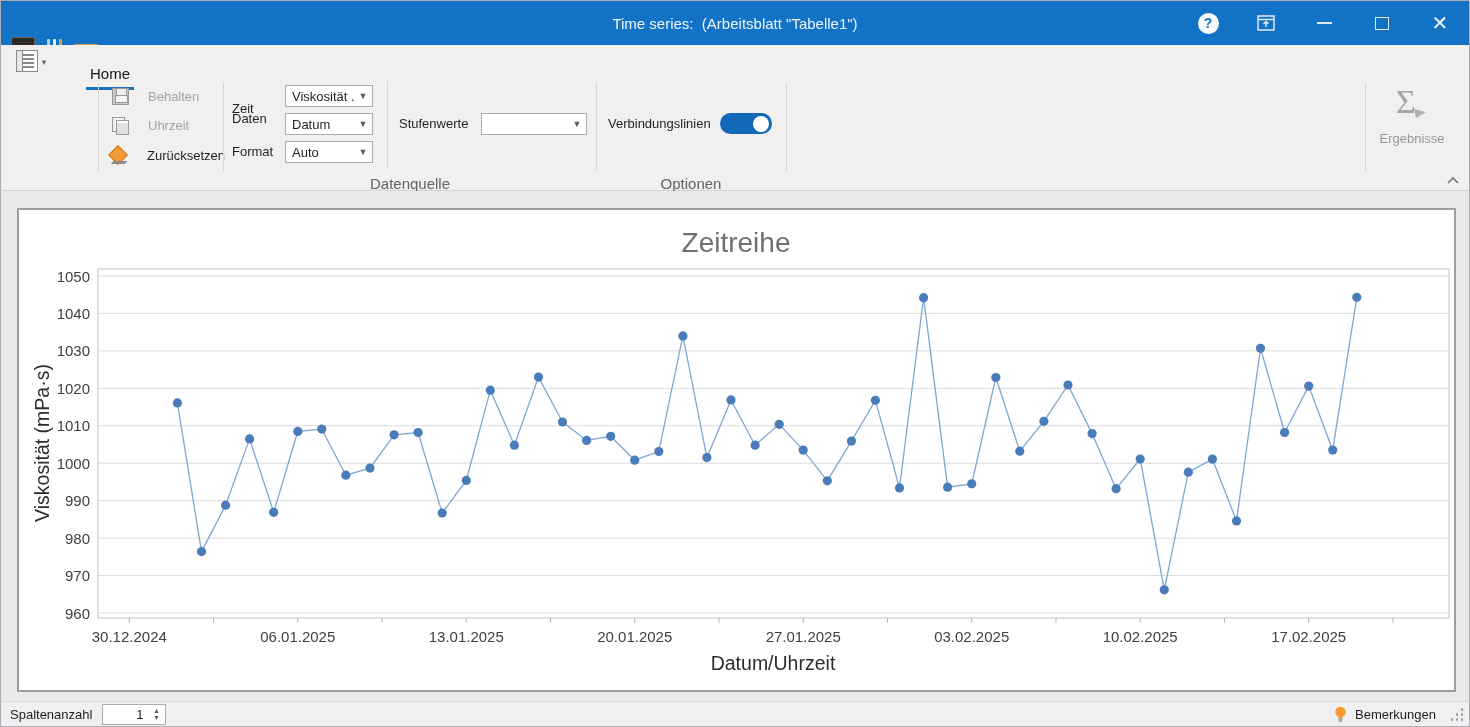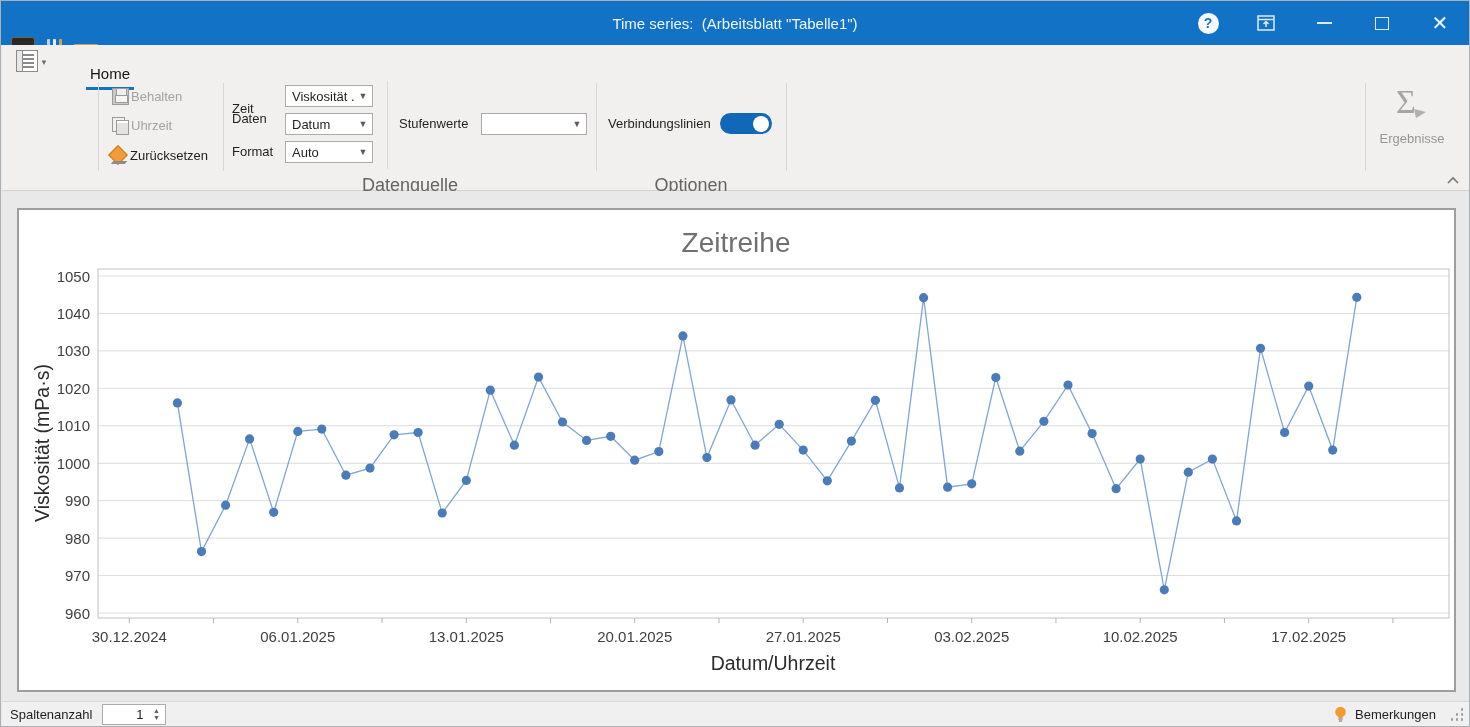--- a/index.html
+++ b/index.html
@@ -32,32 +32,32 @@
   .small-caret { color:#6e6e6e; font-size:8px; margin-top:8px; }
   .home-tab { position:absolute; left:84px; top:18px; padding:2px 4px 5px 4px; font-size:15px; color:#141414; border-bottom:3px solid #1272c6; }
 
   .rsep { position:absolute; top:38px; height:130px; width:1px; background:#d9d7d4; }
   .rsep.short { height:88px; }
 
   .big-btn { position:absolute; width:92px; text-align:center; font-size:13px; color:#1f1f1f; }
   .big-btn .lbl { margin-top:5px; display:block; }
   .big-btn.disabled { color:#979797; }
 
-  .small-btn { position:absolute; display:flex; align-items:center; gap:2px; font-size:13px; color:#1f1f1f; height:22px; }
+  .small-btn { position:absolute; display:flex; align-items:center; gap:19px; font-size:13px; color:#1f1f1f; height:22px; }
   .small-btn.disabled { color:#a3a3a3; }
 
   .field-row { position:absolute; display:flex; align-items:center; font-size:13px; color:#1f1f1f; }
   .combo { position:absolute; height:22px; background:#ffffff; border:1px solid #ababab; display:flex; align-items:center; font-size:13px; color:#1f1f1f; }
   .combo .val { flex:1; padding-left:6px; white-space:nowrap; overflow:hidden; }
   .combo .drop { width:18px; text-align:center; color:#5c5c5c; font-size:9px; }
 
   .toggle { position:absolute; width:52px; height:21px; border-radius:11px; background:#1168b8; }
   .toggle .knob { position:absolute; right:3px; top:2.5px; width:16px; height:16px; border-radius:50%; background:#ffffff; }
 
-  .group-label { position:absolute; top:130px; text-align:center; font-size:18px; color:#646464; }
+  .group-label { position:absolute; top:130px; text-align:center; font-size:15px; color:#646464; }
   .ribbon-chevron { position:absolute; right:10px; top:126px; color:#767676; }
 
   .floppy { width:17px; height:17px; background:#c9c9c9; border:1px solid #9b9b9b; position:relative; }
   .floppy:before { content:""; position:absolute; left:3px; top:0; width:9px; height:6px; background:#efefef; border:1px solid #9b9b9b; border-top:none; }
   .floppy:after { content:""; position:absolute; left:2px; bottom:1px; width:11px; height:6px; background:#f5f5f5; border:1px solid #9b9b9b; }
   .copy-pages { width:17px; height:17px; position:relative; }
   .copy-pages:before { content:""; position:absolute; left:0; top:0; width:11px; height:13px; background:#f0f0f0; border:1px solid #9b9b9b; }
   .copy-pages:after { content:""; position:absolute; left:4px; top:3px; width:11px; height:13px; background:#e2e2e2; border:1px solid #9b9b9b; box-shadow:inset 0 2px 0 #fff; }
   .eraser { width:18px; height:18px; position:relative; }
   .eraser:before { content:""; position:absolute; left:1px; top:2px; width:12px; height:12px; background:#f29b38; transform:rotate(45deg); border:1px solid #c87b1f; }

